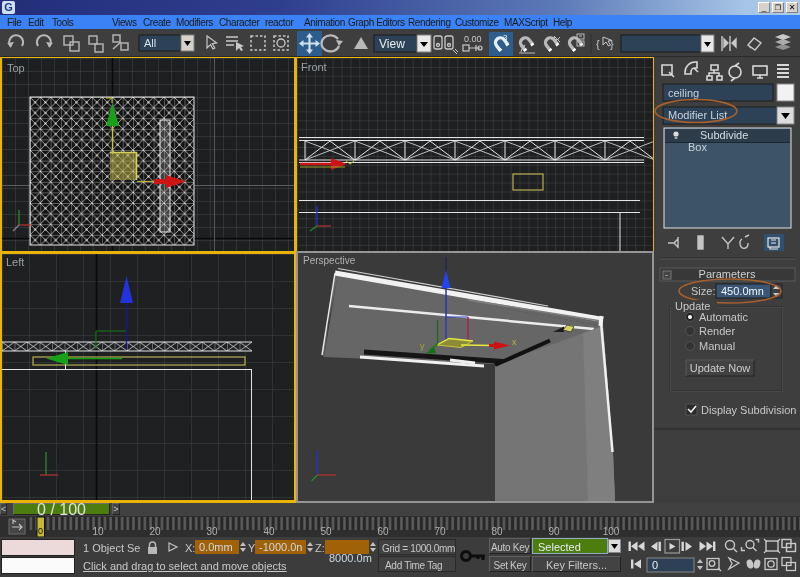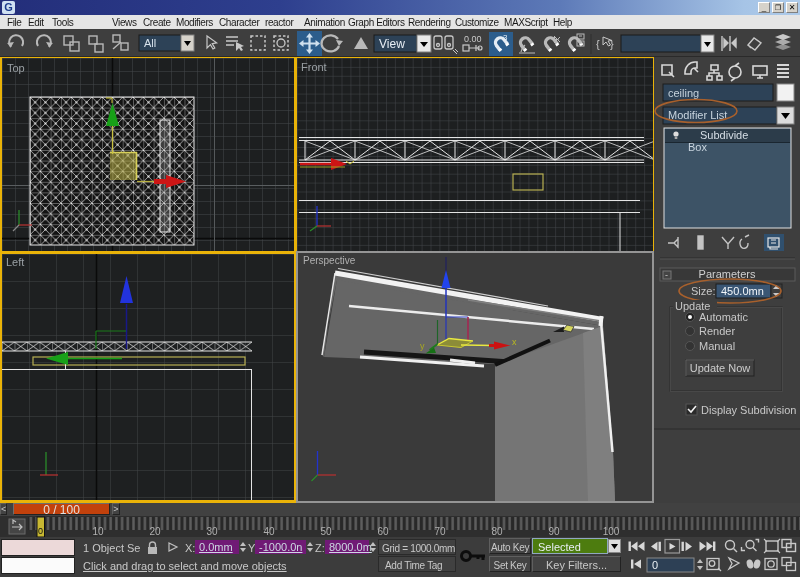--- a/index.html
+++ b/index.html
@@ -1,37 +1,37 @@
 <!DOCTYPE html>
 <html><head>
 <meta charset="utf-8">
 <style>
   * { margin:0; padding:0; box-sizing:border-box; }
   html,body { width:800px; height:577px; overflow:hidden; background:#3e3e3e;
     font-family:"Liberation Sans", sans-serif; }
   .abs { position:absolute; }
   #root { position:relative; width:800px; height:577px; }
-  .fld { background:#701a75; color:#cdd8e2;text-decoration:underline; }
+  .fld { background:#a16207; color:#cdd8e2; }
   .btn3d { background:#434343; border-top:1px solid #5f5f5f; border-left:1px solid #5f5f5f;
     border-right:1px solid #222; border-bottom:1px solid #222; color:#c8c8c8; }
 </style>
 </head>
 <body>
 <div id="root">
 
   <div class="abs" id="titlebar" style="left:0;top:0;width:800px;height:15px;
       background:linear-gradient(to right,#232e7a 0%,#2e3f8e 35%,#5d7ab8 70%,#a6c4e6 93%,#aecbea 100%);">
     <div class="abs" style="left:2px;top:1px;width:13px;height:13px;background:#cfe0f2;border-radius:2px;
         color:#1a3a8c;font-weight:bold;font-size:11px;text-align:center;line-height:13px;">G</div>
     <div class="abs" style="left:758px;top:2px;width:12px;height:11px;background:#d6d2ca;border:1px solid #808080;border-top-color:#fff;border-left-color:#fff;font-size:8px;color:#000;line-height:9px;text-align:center;">_</div>
     <div class="abs" style="left:772px;top:2px;width:12px;height:11px;background:#d6d2ca;border:1px solid #808080;border-top-color:#fff;border-left-color:#fff;font-size:7px;color:#000;line-height:10px;text-align:center;">❐</div>
     <div class="abs" style="left:786px;top:2px;width:12px;height:11px;background:#d6d2ca;border:1px solid #808080;border-top-color:#fff;border-left-color:#fff;font-size:8px;color:#000;line-height:10px;text-align:center;">✕</div>
   </div>
 
-  <div class="abs" id="menubar" style="left:0;top:15px;width:800px;height:20px;background:#e5e5e5;color:#1a1a1a;font-size:10px;letter-spacing:-0.4px;">
+  <div class="abs" id="menubar" style="left:0;top:15px;width:800px;height:20px;background:#3b82f6;color:#1a1a1a;font-size:10px;letter-spacing:-0.4px;">
     <span class="abs" style="left:7px;top:2px;">File</span>
     <span class="abs" style="left:28px;top:2px;">Edit</span>
     <span class="abs" style="left:52px;top:2px;">Tools</span>
     <span class="abs" style="left:81px;top:16px;">Group</span>
     <span class="abs" style="left:112px;top:2px;">Views</span>
     <span class="abs" style="left:143px;top:2px;">Create</span>
     <span class="abs" style="left:176px;top:2px;">Modifiers</span>
     <span class="abs" style="left:219px;top:2px;">Character</span>
     <span class="abs" style="left:265px;top:2px;">reactor</span>
     <span class="abs" style="left:304px;top:2px;">Animation</span>
@@ -379,21 +379,21 @@
 
       <rect x="32" y="347" width="11" height="11" fill="#2a2a2a" stroke="#555"></rect>
       <path d="M34 352 l3 3 l5 -6" stroke="#f0f0f0" stroke-width="1.6" fill="none"></path>
       <text x="47" y="357" fill="#c8c8c8" font-size="11">Display Subdivision</text>
       <path d="M0 372 H146" stroke="#2a2a2a"></path>
     </svg>
   </div>
 
   <div class="abs" id="timeslider" style="left:0;top:503px;width:800px;height:13px;background:#414141;">
     <div class="abs btn3d" style="left:0;top:0;width:7px;height:12px;font-size:9px;text-align:center;line-height:11px;">&lt;</div>
-    <div class="abs" style="left:13px;top:0;width:97px;height:12px;font-size:12px;text-align:center;line-height:12px;color:#e0e0e0;background:#c2410c;border-top:1px solid #6e6e6e;border-left:1px solid #6e6e6e;border-right:1px solid #222;border-bottom:1px solid #222;">0 / 100</div>
+    <div class="abs" style="left:13px;top:0;width:97px;height:12px;font-size:16px;text-align:center;line-height:12px;color:#e0e0e0;background:#4d7c0f;border-top:1px solid #6e6e6e;border-left:1px solid #6e6e6e;border-right:1px solid #222;border-bottom:1px solid #222;">0 / 100</div>
     <div class="abs btn3d" style="left:112px;top:0;width:8px;height:12px;font-size:9px;text-align:center;line-height:11px;">&gt;</div>
   </div>
   <div class="abs" id="trackbar" style="left:0;top:516px;width:800px;height:21px;background:#2e2e2e;">
     <svg width="800" height="21" style="position:absolute;left:0;top:0;">
       <defs>
         <pattern id="comb" width="5.7" height="13" patternUnits="userSpaceOnUse">
           <rect width="5.7" height="13" fill="#282828"></rect>
           <rect x="1.2" width="2.4" height="13" fill="#5e5e5e"></rect>
         </pattern>
       </defs>
@@ -429,21 +429,21 @@
     <div class="abs fld" style="left:195px;top:3px;width:44px;height:14px;padding:1px 0 0 4px;">0.0mm</div>
     <svg class="abs" style="left:239px;top:3px;" width="8" height="14">
         <path d="M1 6 l3 -4 l3 4 z M1 8 l3 4 l3 -4 z" fill="#c0c0c0"></path>
       </svg>
     <div class="abs" style="left:248px;top:5px;">Y:</div>
     <div class="abs fld" style="left:255px;top:3px;width:51px;height:14px;padding:1px 0 0 4px;">-1000.0n</div>
     <svg class="abs" style="left:306px;top:3px;" width="8" height="14">
         <path d="M1 6 l3 -4 l3 4 z M1 8 l3 4 l3 -4 z" fill="#c0c0c0"></path>
       </svg>
     <div class="abs" style="left:315px;top:5px;">Z:</div>
-    <div class="abs fld" style="left:325px;top:3px;width:44px;height:14px;padding:1px 0 0 4px;">8000.0m</div>
+    <div class="abs fld" style="left:325px;top:3px;width:44px;height:14px;padding:12px 0 0 4px;">8000.0m</div>
     <svg class="abs" style="left:369px;top:3px;" width="8" height="14">
         <path d="M1 6 l3 -4 l3 4 z M1 8 l3 4 l3 -4 z" fill="#c0c0c0"></path>
       </svg>
     <div class="abs" style="left:83px;top:23px;text-decoration:underline;">Click and drag to select and move objects</div>
     <div class="abs" style="left:378px;top:2px;width:78px;height:16px;background:#414141;border:1px solid #2a2a2a;padding:3px 4px 0 3px;font-size:10px;letter-spacing:-0.3px;white-space:nowrap;">Grid = 1000.0mm</div>
     <div class="abs" style="left:378px;top:19px;width:78px;height:16px;background:#414141;border:1px solid #2a2a2a;padding:3px 0 0 6px;font-size:10px;letter-spacing:-0.3px;white-space:nowrap;">Add Time Tag</div>
     <svg class="abs" style="left:458px;top:0px;" width="34" height="38">
       <circle cx="8" cy="19" r="4.5" fill="none" stroke="#0d0d0d" stroke-width="3"></circle>
       <path d="M12 19 h15 m-2 0 v4 m-5 -4 v3" stroke="#0d0d0d" stroke-width="3" fill="none"></path>
     </svg>

